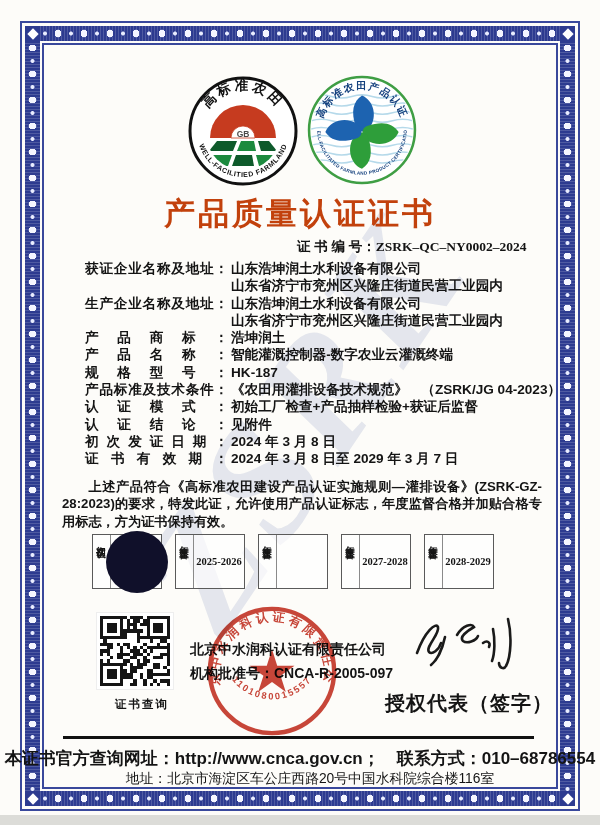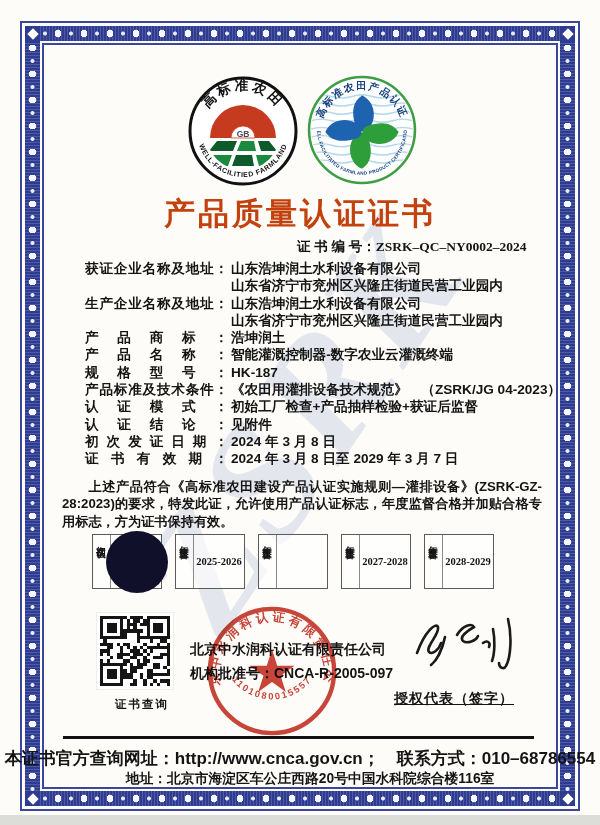--- a/index.html
+++ b/index.html
@@ -60,25 +60,25 @@
   
   .qr-wrap{position:absolute;left:96px;top:612px;width:92px;}
   .qr{width:78px;height:78px;background:#fff;border:1px solid #eee;box-sizing:border-box;padding:3px;
     display:grid;grid-template-columns:repeat(21,1fr);grid-auto-rows:1fr;}
   .qr>div.on{background:#151515;}
   .qr-caption{margin-top:7px;text-align:center;font-size:11.5px;font-weight:700;letter-spacing:2px;}
   .company{position:absolute;left:190px;top:641px;font-size:14px;font-weight:700;white-space:nowrap;}
   .approval{position:absolute;left:190px;top:665px;font-size:14px;font-weight:700;white-space:nowrap;}
   .stamp{position:absolute;left:203px;top:602px;width:138px;height:138px;mix-blend-mode:multiply;opacity:.93;}
   .signature{position:absolute;left:405px;top:613px;width:120px;height:60px;}
-  .sign-caption{position:absolute;left:394px;top:690px;font-size:14px;font-weight:700;letter-spacing:1px;text-decoration:underline;}
+  .sign-caption{position:absolute;left:385px;top:690px;font-size:20px;font-weight:700;letter-spacing:1px;}
   .sep{position:absolute;left:63px;top:736px;width:471px;height:2.5px;background:#111;}
   
   .footer1{position:absolute;left:0;right:0;top:747px;text-align:center;font-size:17px;font-weight:700;white-space:nowrap;}
-  .footer2{position:absolute;left:0;right:0;top:770px;text-align:center;font-size:13.8px;font-weight:700;white-space:nowrap;padding-left:20px;}
+  .footer2{position:absolute;left:0;right:0;top:770px;text-align:center;font-size:13.8px;font-weight:400;white-space:nowrap;padding-left:20px;}
 </style>
 </head>
 <body>
 
 <div class="cert">
 
   <div class="outer-line"></div>
   <div class="band">
     <div class="strip t"></div>
     <div class="strip b"></div>

